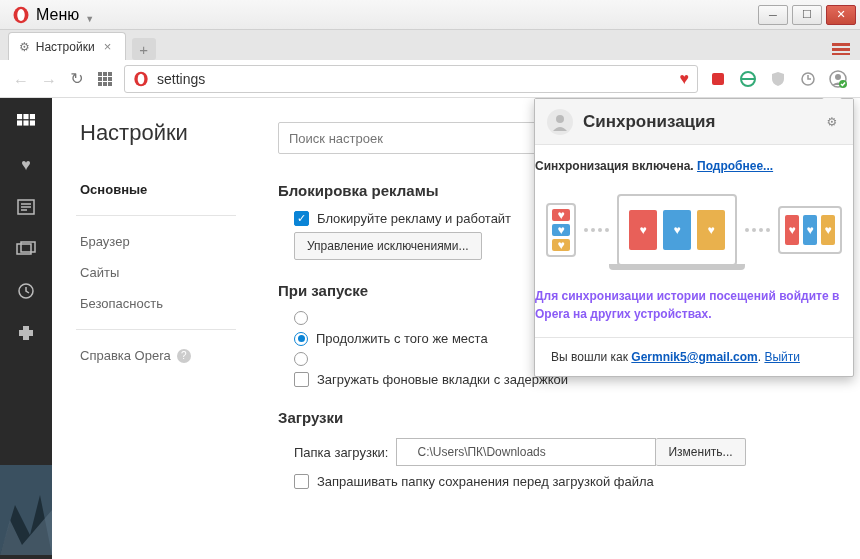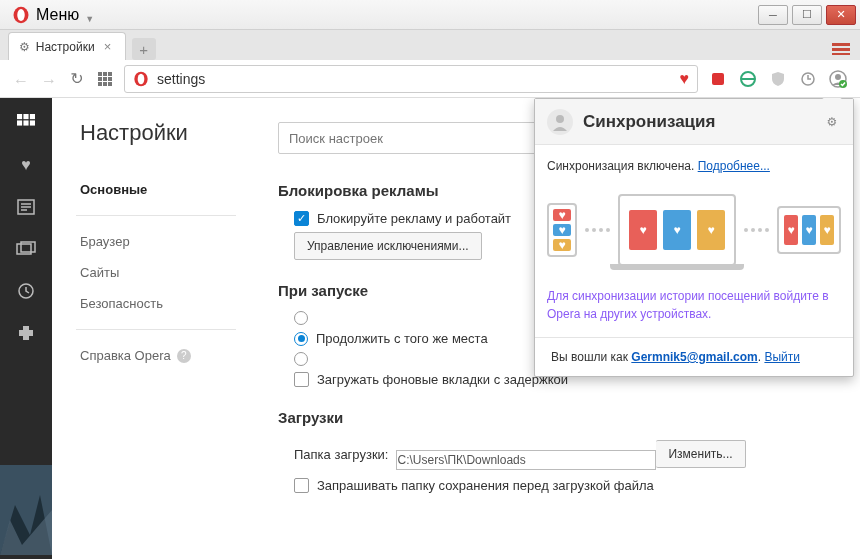--- a/index.html
+++ b/index.html
@@ -51,30 +51,30 @@
 .section-h { font-size: 15px; font-weight: 600; color: #333; margin-bottom: 12px; }
 .row { display: flex; align-items: center; gap: 8px; margin: 6px 0 6px 16px; }
 .chk { width: 15px; height: 15px; border: 1px solid #999; border-radius: 2px; display: flex; align-items: center; justify-content: center; font-size: 11px; }
 .chk.on { background: #0a84d6; border-color: #0a84d6; color: #fff; }
 .radio { width: 14px; height: 14px; border: 1px solid #999; border-radius: 50%; display: flex; align-items: center; justify-content: center; }
 .radio.on { border-color: #0a84d6; }
 .radio.on::after { content: ""; width: 7px; height: 7px; background: #0a84d6; border-radius: 50%; }
 .btn { height: 28px; padding: 0 12px; border: 1px solid #bbb; background: #f6f6f6; border-radius: 2px; font-size: 12px; color: #333; cursor: pointer; display: inline-flex; align-items: center; }
 .dl-row { display: flex; align-items: center; gap: 0; margin: 8px 0 8px 16px; }
 .dl-label { margin-right: 8px; }
-.dl-input { flex: 1; max-width: 260px; height: 20px; border: 1px solid #bbb; padding: 0 0; font-size: 12px; color: #555; margin-top: 12px; }
+.dl-input { flex: 1; max-width: 260px; height: 28px; border: 1px solid #bbb; padding: 0 20px; font-size: 12px; color: #555; }
 .section { margin-bottom: 22px; }
 
 
 .popover { position: absolute; top: 0; right: 6px; width: 320px; background: #fff; border: 1px solid #bbb; box-shadow: 0 4px 12px rgba(0,0,0,.25); border-radius: 2px; font-size: 12px; color: #333; z-index: 50; }
 .pop-head { height: 46px; display: flex; align-items: center; padding: 0 12px; gap: 10px; border-bottom: 1px solid #e4e4e4; background: #f5f5f5; }
 .avatar { width: 26px; height: 26px; border-radius: 50%; background: #e8e8e8; display: flex; align-items: center; justify-content: center; color: #999; }
 .pop-title { font-weight: 600; font-size: 17px; }
 .gear { margin-left: auto; color: #888; cursor: pointer; width: 18px; height: 18px; display: flex; align-items: center; justify-content: center; }
-.pop-body { padding: 14px 12px; }
+.pop-body { padding: 14px 0; font-weight: bold; }
 .link { color: #0a5bbf; text-decoration: underline; cursor: pointer; }
 .sync-illus { margin: 14px 0; height: 86px; display: flex; align-items: center; justify-content: center; gap: 8px; }
 .dev { border: 2px solid #c9c9c9; border-radius: 4px; background: #fff; display: flex; align-items: center; justify-content: center; }
 .dev.phone { width: 30px; height: 54px; padding: 4px; flex-direction: column; gap: 3px; }
 .dev.laptop { width: 120px; height: 72px; padding: 8px; gap: 6px; position: relative; }
 .dev.laptop::after { content: ""; position: absolute; bottom: -6px; left: -10px; right: -10px; height: 6px; background: #c9c9c9; border-radius: 0 0 4px 4px; }
 .dev.tablet { width: 64px; height: 48px; padding: 5px; gap: 4px; }
 .card { border-radius: 2px; display: flex; align-items: center; justify-content: center; color: #fff; font-size: 12px; }
 .c-red { background: #e86059; }
 .c-blue { background: #4aa0dc; }

